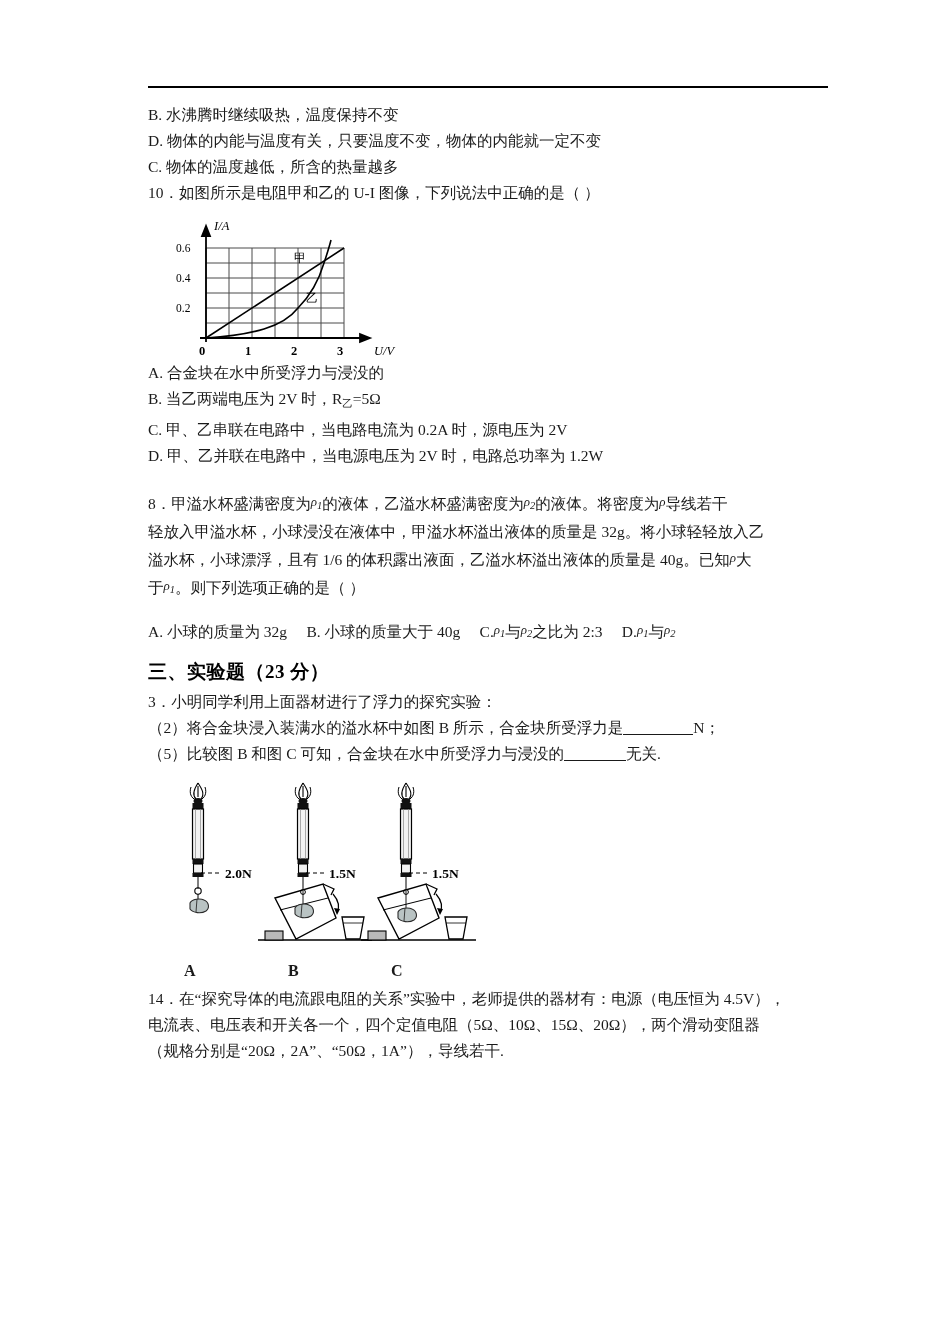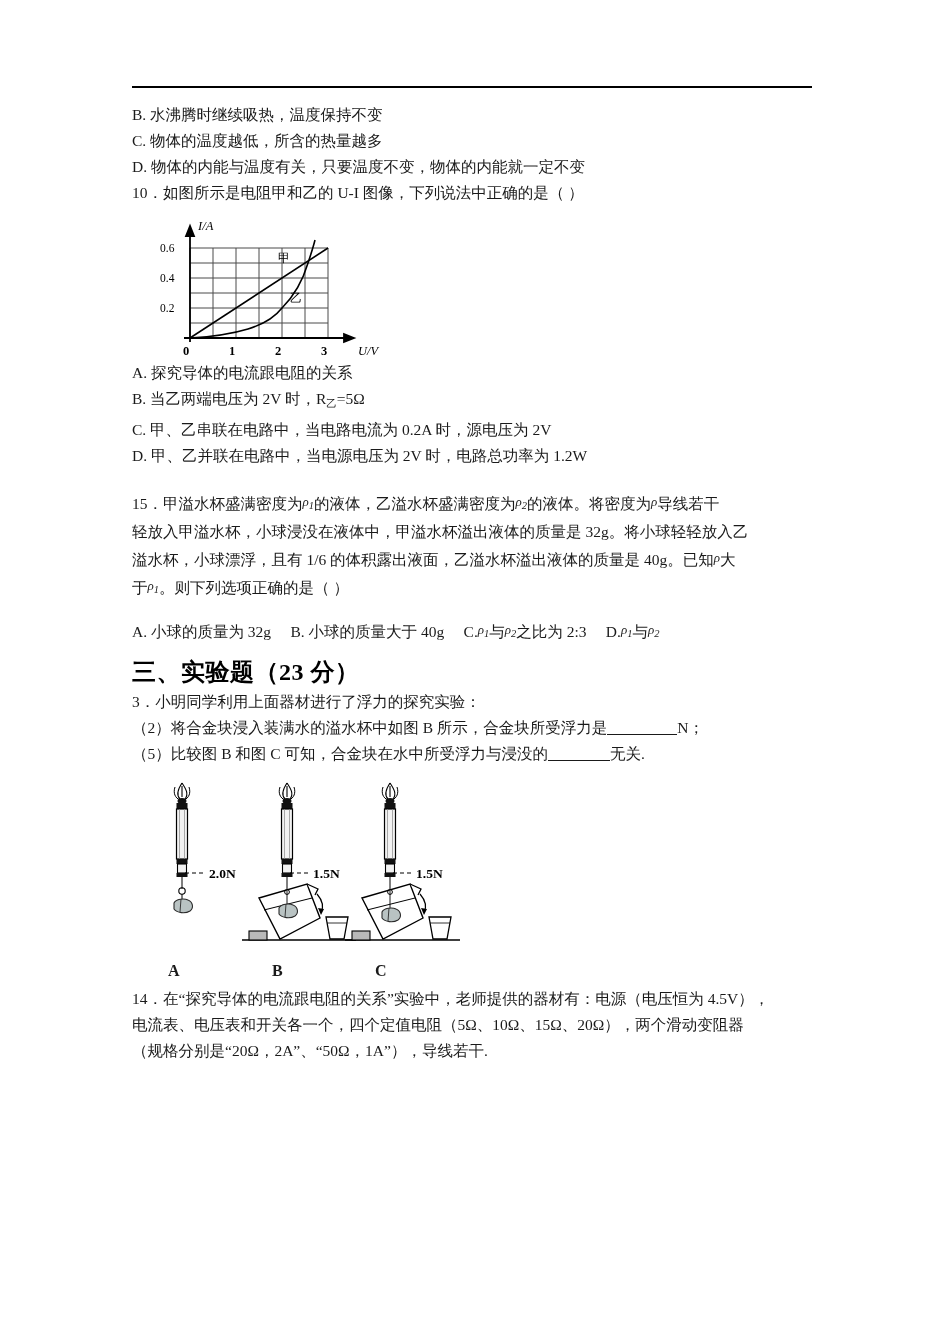--- a/index.html
+++ b/index.html
@@ -16,21 +16,21 @@
     overflow: hidden;
   }
   .page {
     position: absolute;
     left: 0; top: 0;
     width: 950px;
     height: 1344px;
   }
   .content {
     position: absolute;
-    left: 132px;
+    left: 148px;
     top: 60px;
     width: 690px;
   }
   .top-rule {
     width: 680px;
     height: 0;
     border-top: 2px solid #000;
     margin: 26px 0 0 0;
   }
   .opt-line {
@@ -64,21 +64,21 @@
 
   .blank {
     display: inline-block;
     border-bottom: 1.4px solid #1a1a1a;
     vertical-align: -2px;
   }
   .blank-w1 { width: 62px; }
   .blank-w2 { width: 70px; }
 
   .section-head {
-    font-size: 24px;
+    font-size: 19px;
     font-weight: bold;
     line-height: 34px;
     letter-spacing: 0.5px;
     color: #000;
   }
 
   
   .chart-wrap {
     position: relative;
     width: 250px;
@@ -117,22 +117,22 @@
 <body>
 
 <div class="page">
   <div class="content">
 
     <div class="top-rule"></div>
 
     <div class="block-gap-md"></div>
 
     <div class="opt-line">B. 水沸腾时继续吸热，温度保持不变</div>
+    <div class="opt-line">D. 物体的内能与温度有关，只要温度不变，物体的内能就一定不变</div>
     <div class="opt-line">C. 物体的温度越低，所含的热量越多</div>
-    <div class="opt-line">D. 物体的内能与温度有关，只要温度不变，物体的内能就一定不变</div>
 
     <div class="q-line">10．如图所示是电阻甲和乙的 U-I 图像，下列说法中正确的是（        ）</div>
 
     <div class="chart-wrap">
       <svg class="chart-svg" width="250" height="148" viewBox="0 0 250 148">
 
         <g stroke="#4a4a4a" stroke-width="1" fill="none">
 
           <line x1="40" y1="38" x2="40" y2="128"></line>
           <line x1="63" y1="38" x2="63" y2="128"></line>
@@ -172,28 +172,28 @@
         <text x="171" y="145" font-size="12.5" font-weight="bold" font-family="Liberation Serif, serif" fill="#000">3</text>
 
         <text x="48" y="20" font-size="12.5" font-style="italic" font-family="Liberation Serif, serif" fill="#000">I/A</text>
         <text x="208" y="145" font-size="12.5" font-style="italic" font-family="Liberation Serif, serif" fill="#000">U/V</text>
 
         <text x="128" y="52" font-size="12" font-family="DejaVu Sans, sans-serif" fill="#000">甲</text>
         <text x="140" y="92" font-size="12" font-family="DejaVu Sans, sans-serif" fill="#000">乙</text>
       </svg>
     </div>
 
-    <div class="opt-line">A. 探究导体的电流跟电阻的关系</div>
+    <div class="opt-line">A. 合金块在水中所受浮力与浸没的</div>
     <div class="opt-line"><span>B. 当乙两端电压为 2V 时，R</span><span class="subidx">乙</span><span>=5Ω</span></div>
     <div class="opt-line">C. 甲、乙串联在电路中，当电路电流为 0.2A 时，源电压为 2V</div>
     <div class="opt-line">D. 甲、乙并联在电路中，当电源电压为 2V 时，电路总功率为 1.2W</div>
 
     <div class="block-gap-lg"></div>
 
-    <div class="q-line"><span>15．甲溢水杯盛满密度为</span><span class="rho">ρ</span><span class="rho-sub">1</span><span>的液体，乙溢水杯盛满密度为</span><span class="rho">ρ</span><span class="rho-sub">2</span><span>的液体。将密度为</span><span class="rho">ρ</span><span>导线若干</span></div>
+    <div class="q-line"><span>8．甲溢水杯盛满密度为</span><span class="rho">ρ</span><span class="rho-sub">1</span><span>的液体，乙溢水杯盛满密度为</span><span class="rho">ρ</span><span class="rho-sub">2</span><span>的液体。将密度为</span><span class="rho">ρ</span><span>导线若干</span></div>
 
     <div class="q-line">轻放入甲溢水杯，小球浸没在液体中，甲溢水杯溢出液体的质量是 32g。将小球轻轻放入乙</div>
 
     <div class="q-line"><span>溢水杯，小球漂浮，且有 1/6 的体积露出液面，乙溢水杯溢出液体的质量是 40g。已知</span><span class="rho">ρ</span><span>大</span></div>
 
     <div class="q-line"><span>于</span><span class="rho">ρ</span><span class="rho-sub">1</span><span>。则下列选项正确的是（        ）</span></div>
 
     <div class="block-gap-md"></div>
 
     <div class="opt-line"><span>A. 小球的质量为 32g</span><span>&nbsp;&nbsp;&nbsp;&nbsp;&nbsp;</span><span>B. 小球的质量大于 40g</span><span>&nbsp;&nbsp;&nbsp;&nbsp;&nbsp;</span><span>C.</span><span class="rho">ρ</span><span class="rho-sub">1</span><span>与</span><span class="rho">ρ</span><span class="rho-sub">2</span><span>之比为 2:3</span><span>&nbsp;&nbsp;&nbsp;&nbsp;&nbsp;</span><span>D.</span><span class="rho">ρ</span><span class="rho-sub">1</span><span>与</span><span class="rho">ρ</span><span class="rho-sub">2</span></div>

